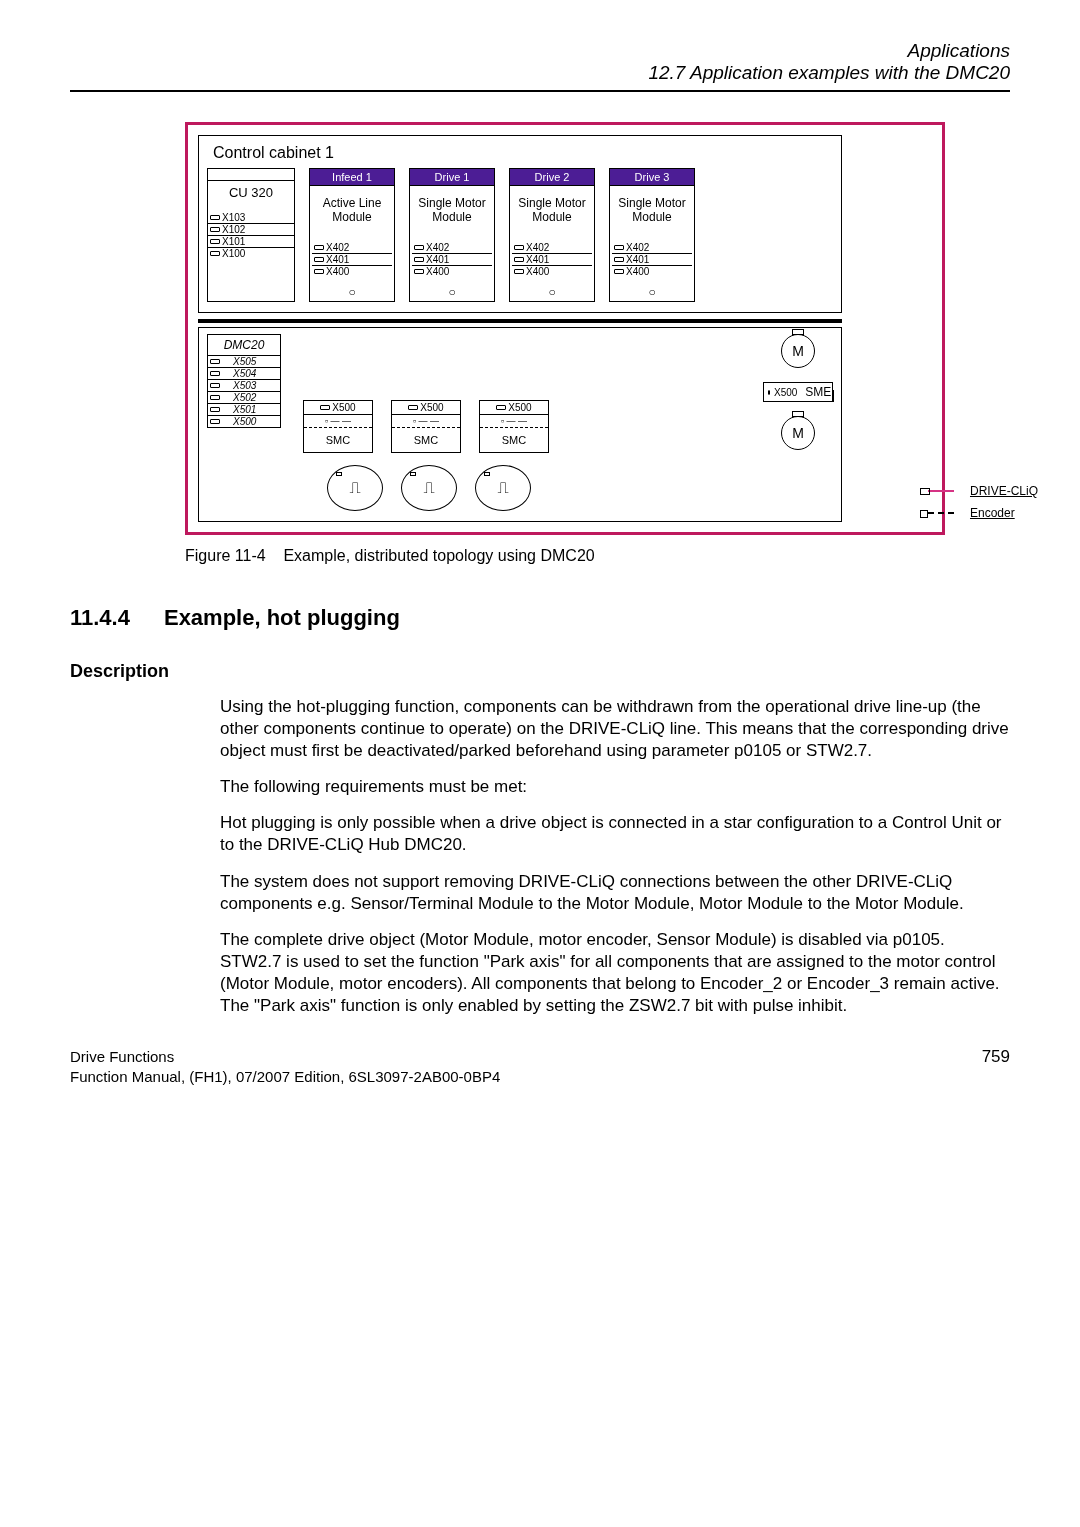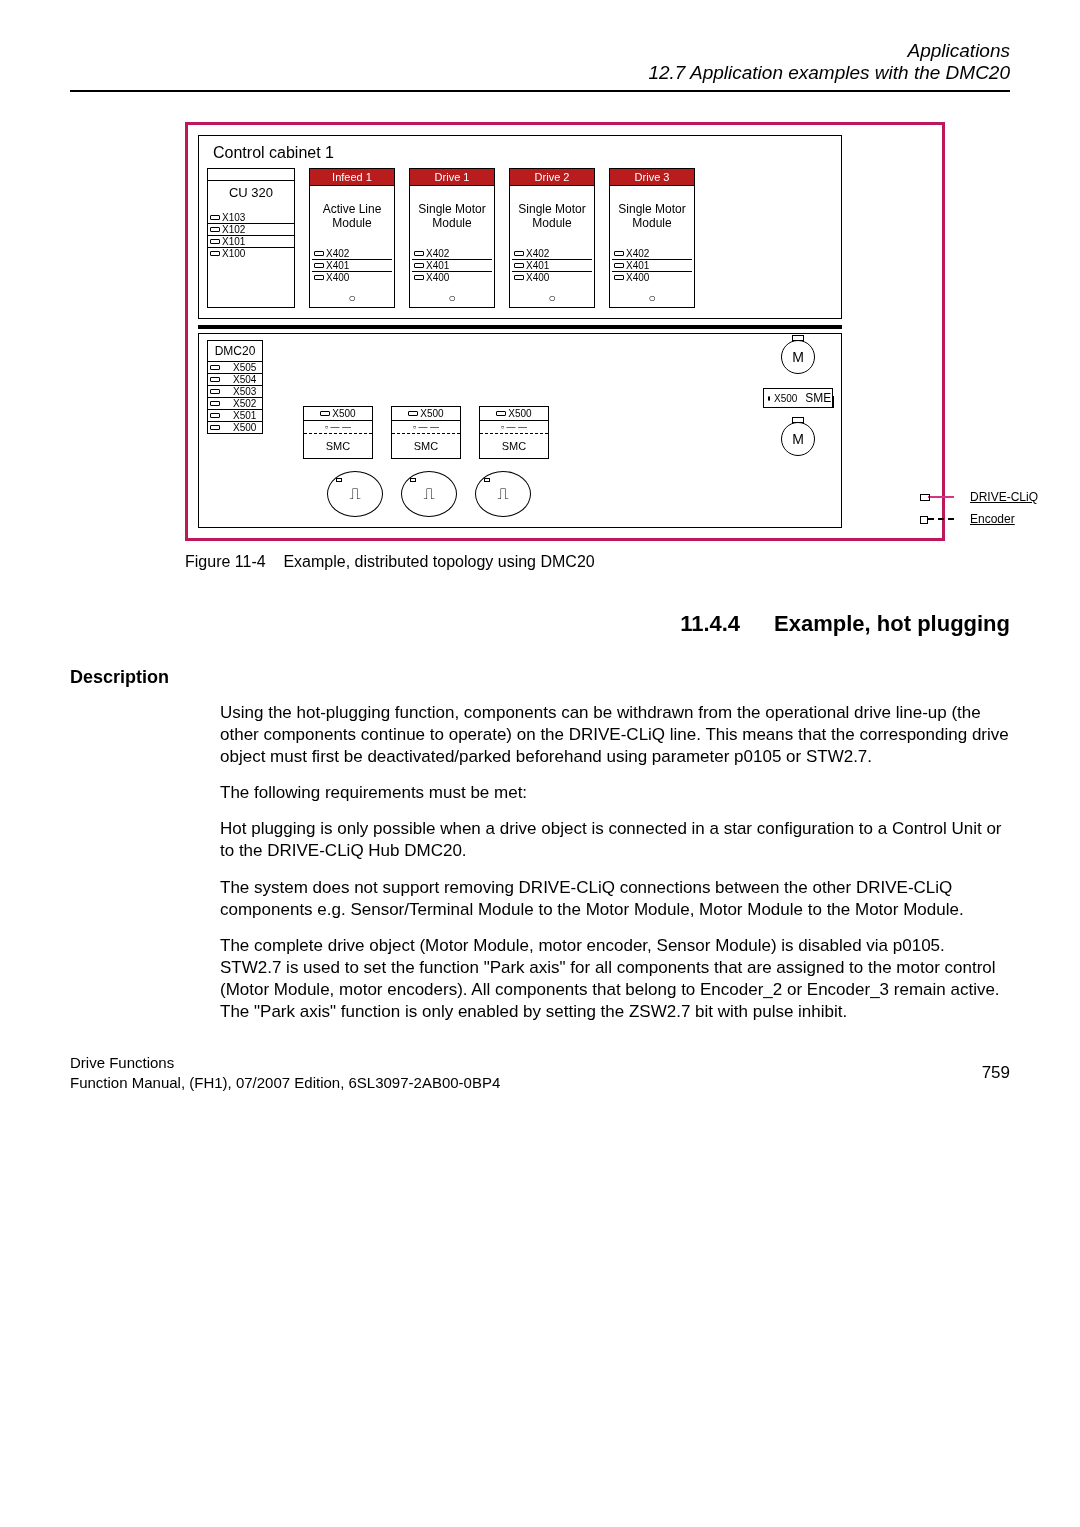--- a/index.html
+++ b/index.html
@@ -22,32 +22,32 @@
   .cabinet-title { font-size: 16px; margin: 2px 0 6px 6px; }
   .cab1 { border: 1px solid #000; padding: 6px 8px 10px 8px; margin-bottom: 6px; }
   .cab1-row { display: flex; gap: 14px; }
   .cu-box { width: 88px; border: 1px solid #000; font-size: 12px; text-align: center; display:flex; flex-direction:column; }
   .cu-top { border-bottom: 1px solid #000; height:12px; }
   .cu-title { padding: 4px 2px; font-size: 13px; }
   .mini-port { font-size: 10px; border-bottom: 1px solid #000; padding: 0 2px; display:flex; align-items:center; gap:2px; }
   .mini-port .sock { width:10px; height:5px; border:1px solid #000; border-radius:1px; }
   .mod-group { display: flex; gap: 14px; }
   .mod-col { display:flex; flex-direction:column; align-items:center; }
-  .mod-label { background:#b91c1c; color:#fff; font-size:11px; padding:2px 6px; width:86px; text-align:center; border:1px solid #000; }
-  .mod-box { width:86px; border:1px solid #000; border-top:none; font-size:12px; text-align:center; padding:16px 2px 2px 2px; display:flex; flex-direction:column; align-items:stretch; }
+  .mod-label { background:#4c1d95; color:#fff; font-size:11px; padding:2px 6px; width:86px; text-align:center; border:1px solid #000; }
+  .mod-box { width:86px; border:1px solid #000; border-top:none; font-size:12px; text-align:center; padding:10px 2px 2px 2px; display:flex; flex-direction:column; align-items:stretch; }
   .mod-ports { margin-top:2px; }
   .mod-port { font-size:10px; border-bottom:1px solid #000; display:flex; align-items:center; gap:2px; padding:0 2px; }
   .mod-port .sock { width:10px; height:5px; border:1px solid #000; border-radius:1px; }
   .mod-dot { margin-top:8px; font-size:12px; }
 
   .thick-sep { border-top: 4px solid #000; margin: 4px 0; }
 
   .cab2 { border: 1px solid #000; padding: 6px 8px 10px 8px; }
   .dmc-row { display:flex; gap:18px; align-items:flex-start; }
-  .dmc-box { width:56px; border:1px solid #000; font-size:12px; }
+  .dmc-box { width:74px; border:1px solid #000; font-size:12px;font-style:italic; }
   .dmc-title { border-bottom:1px solid #000; text-align:center; padding:3px 2px; }
   .dmc-ports { display:flex; flex-direction:column; }
   .dmc-port { font-size:10px; border-bottom:1px solid #000; display:flex; align-items:center; gap:13px; padding:0 2px; }
   .dmc-port:last-child { border-bottom:none; }
   .dmc-port .sock{ width:10px;height:5px;border:1px solid #000;border-radius:1px;}
 
   .smc-row { display:flex; gap:18px; margin-left:96px; margin-top:-50px; }
   .smc-box { width:70px; border:1px solid #000; font-size:11px; text-align:center; display:flex; flex-direction:column; }
   .smc-top { font-size:10px; display:flex; align-items:center; justify-content:center; gap:2px; padding:1px 2px; border-bottom:1px solid #000; }
   .smc-top .sock{width:10px;height:5px;border:1px solid #000;border-radius:1px;}
@@ -68,27 +68,27 @@
 
   .legend { position:absolute; right:-96px; bottom:12px; font-size:12px; display:flex; flex-direction:column; gap:8px; }
   .legend-row { display:flex; align-items:center; gap:16px; }
   .legend-line-pink { width:26px; border-top:2px solid #d63384; position:relative;}
   .legend-line-pink::before{content:""; position:absolute; left:-8px; top:-4px; width:8px;height:5px;border:1px solid #000;}
   .legend-line-dash { width:26px; border-top:2px dashed #000; position:relative;}
   .legend-line-dash::before{content:""; position:absolute; left:-8px; top:-4px; width:6px;height:6px;border:1px solid #000;}
 
   .fig-caption { font-size: 16px; margin: 12px 0 40px 115px; }
 
-  .sec-row { display:flex; align-items:baseline; gap:34px; margin-bottom: 30px; justify-content: flex-end;}
+  .sec-row { display:flex; align-items:baseline; gap:34px; margin-bottom: 30px;}
   .sec-num { font-size: 22px; font-weight: bold; }
   .sec-title { font-size: 22px; font-weight: bold; }
   .subhead { font-size: 18px; font-weight: bold; margin: 8px 0 14px 0; }
   .body-p { font-size: 17px; line-height: 1.3; margin: 0 0 14px 150px; }
 
-  .footer { display:flex; justify-content:space-between; align-items:center; font-size:15px; margin-top:30px;gap:24px; }
+  .footer { display:flex; justify-content:space-between; align-items:flex-start; font-size:15px; margin-top:30px;gap:24px; }
   .footer-left { line-height:1.3; }
   .footer-right { font-size:17px; }
 </style>
 </head>
 <body>
 
 <div class="header-area">
   <div class="header-line1">Applications</div>
   <div class="header-line2">12.7 Application examples with the DMC20</div>
 </div>

